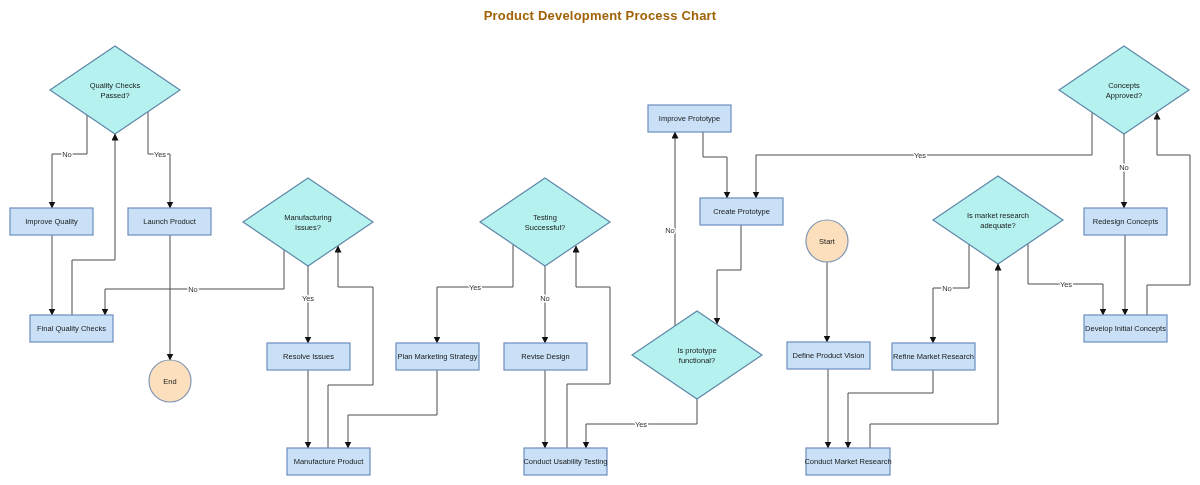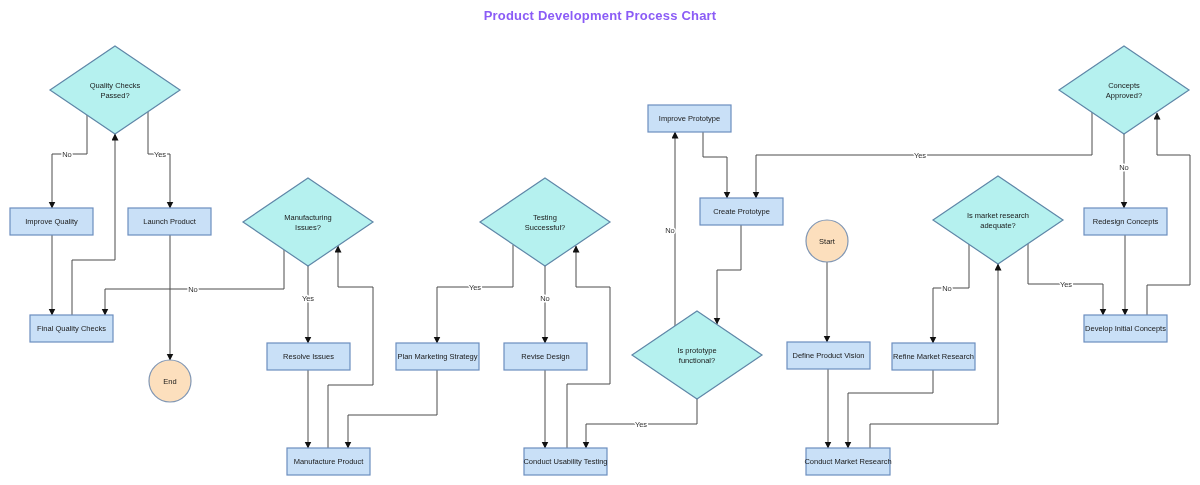--- a/index.html
+++ b/index.html
@@ -6,21 +6,21 @@
   .frame{
     position:relative;
     width:1200px;height:485px;
     background:#ffffff;
     overflow:hidden;
     font-family:"Liberation Sans", sans-serif;
   }
   .chart-title{
     position:absolute;top:8px;left:0;width:100%;
     text-align:center;
-    font-size:13px;font-weight:bold;color:#8b5cf6;
+    font-size:13px;font-weight:bold;color:#a16207;
     letter-spacing:.2px;
   }
   svg{position:absolute;top:0;left:0;}
   .node-label{
     font-family:"Liberation Sans", sans-serif;
     font-size:7.5px;fill:#1a1a1a;
     text-anchor:middle;
   }
   .edge-label{
     font-family:"Liberation Sans", sans-serif;

